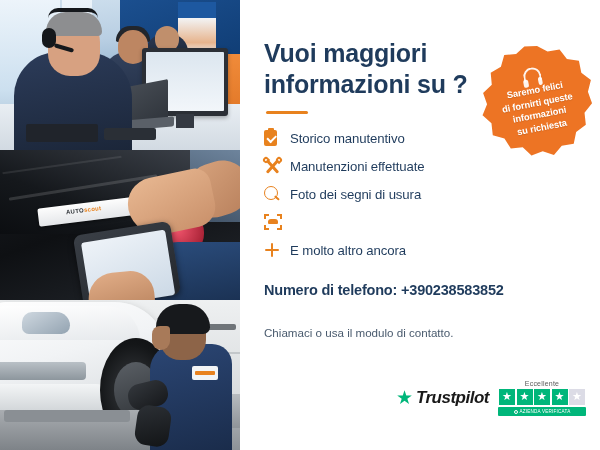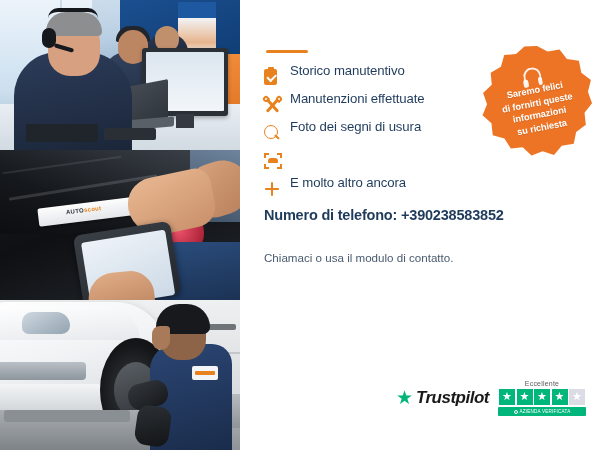--- a/index.html
+++ b/index.html
@@ -165,21 +165,21 @@
   }
   .headline {
     font-size:25px; line-height:1.22; font-weight:bold;
     color:#1f3b5c; letter-spacing:-.2px;
     max-width:220px;
   }
   .rule { width:42px; height:3px; background:#e8821e; margin:12px 0 10px 2px; border-radius:2px; }
 
   
   .features { list-style:none; margin-top:4px; }
-  .feature { display:flex; height:28px; }
+  .feature { display:flex; align-items:center; height:28px; }
   .feature .ic { width:26px; flex:0 0 26px; display:flex; align-items:center; justify-content:flex-start; }
   .feature .txt { font-size:13.2px; color:#1f3b5c; letter-spacing:-.1px; }
 
   .ico-clipboard { position:relative; width:13px; height:16px; background:#e8821e; border-radius:2px; }
   .ico-clipboard::before { content:""; position:absolute; left:3.5px; top:-2.5px; width:6px; height:4px;
      background:#e8821e; border-radius:1px; }
   .ico-clipboard::after { content:""; position:absolute; left:3px; top:5px; width:7px; height:3.5px;
      border-left:2px solid #fff; border-bottom:2px solid #fff; transform:rotate(-45deg); }
 
   .ico-tools { position:relative; width:17px; height:17px; }
@@ -206,21 +206,21 @@
   .ico-frame b:nth-child(4){ right:0; bottom:0; border-left:none; border-top:none; }
   .ico-frame u { position:absolute; left:4px; top:5px; width:10px; height:5px;
      background:#e8821e; border-radius:3px 3px 1px 1px; }
 
   .ico-plus { position:relative; width:16px; height:16px; }
   .ico-plus::before { content:""; position:absolute; left:7px; top:1px; width:2.4px; height:14px;
      background:#e8821e; border-radius:1px; }
   .ico-plus::after { content:""; position:absolute; left:1px; top:6.8px; width:14px; height:2.4px;
      background:#e8821e; border-radius:1px; }
 
-  .phone-line { margin-top:4px; font-size:14.5px; font-weight:bold; color:#1f3b5c; letter-spacing:-.2px; }
+  .phone-line { margin-top:18px; font-size:14.5px; font-weight:bold; color:#1f3b5c; letter-spacing:-.2px; }
   .sub-copy { margin-top:8px; font-size:11.6px; line-height:1.52; color:#4a5b6e; }
 
   
   .trust {
     position:absolute; right:14px; bottom:34px;
     display:flex; align-items:center; gap:9px;
   }
   .tp-logo { display:flex; align-items:center; gap:3px; }
   .tp-logo .glyph { font-size:19px; line-height:1; color:#00b67a; }
   .tp-logo .name { font-size:17px; font-weight:bold; color:#191919; letter-spacing:-.5px;font-style:italic; }
@@ -346,20 +346,24 @@
       <div class="mface"></div>
       <div class="glove"></div>
       <div class="glove2"></div>
       <div class="patch"></div>
     </div>
 
   </div>
 
   <div class="content">
 
+    <h1 class="headline">
+      <span>Vuoi maggiori</span><br>
+      <span>informazioni su ?</span>
+    </h1>
 
     <div class="rule"></div>
 
     <ul class="features">
 
       <li class="feature">
         <span class="ic">
           <span class="ico-clipboard"></span>
         </span>
         <span class="txt">Storico manutentivo</span>

